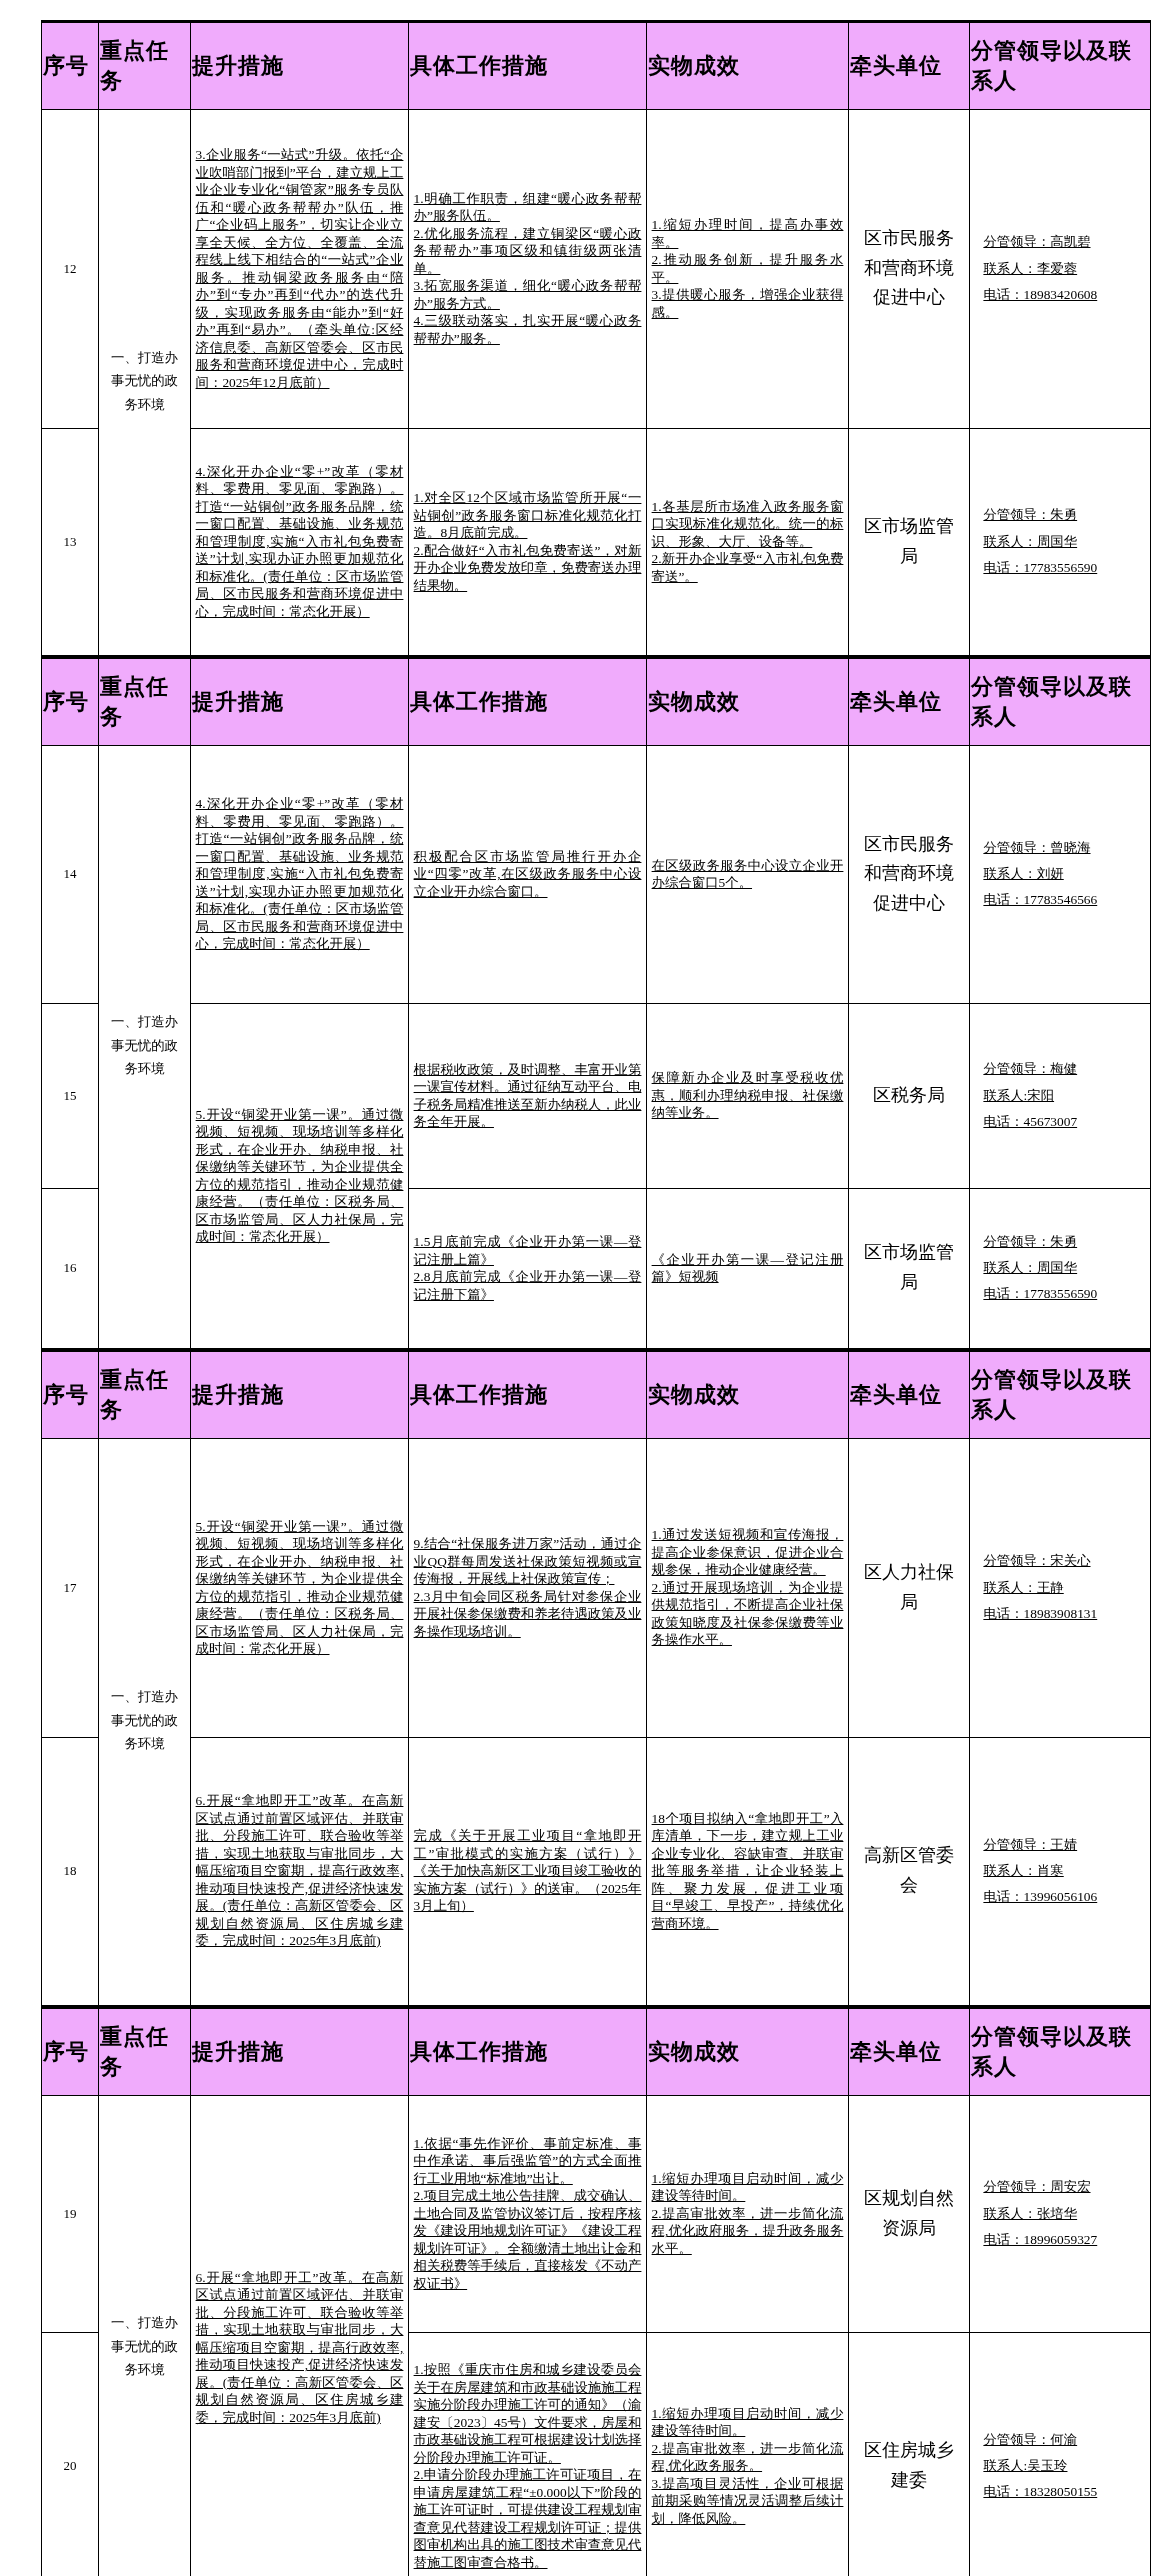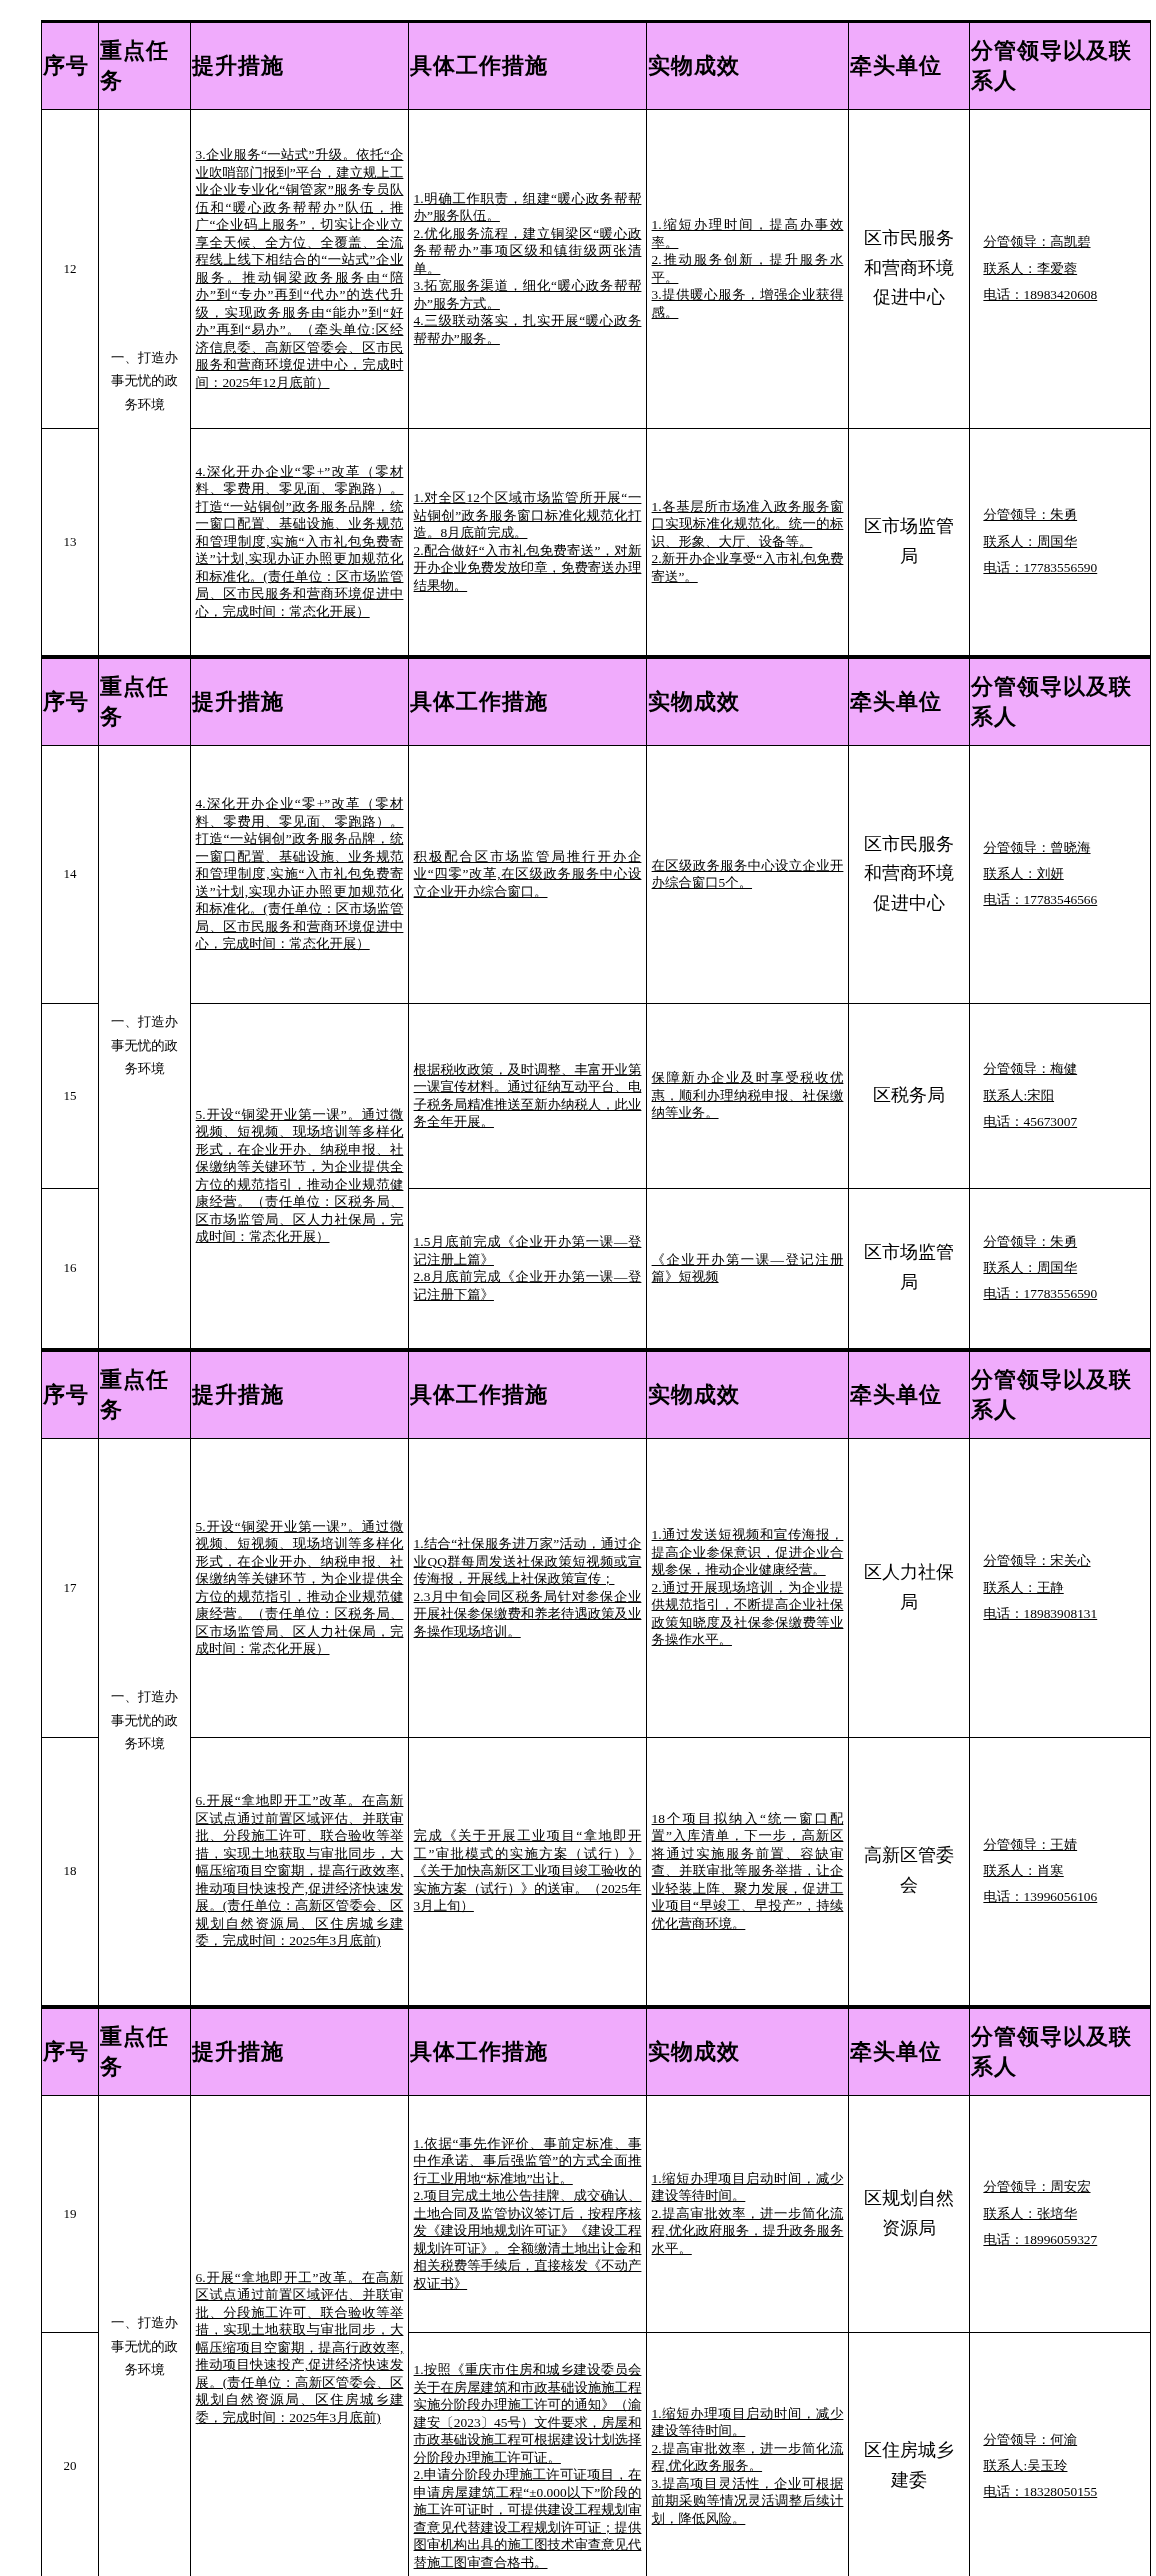--- a/index.html
+++ b/index.html
@@ -202,34 +202,34 @@
       <th>提升措施</th>
       <th>具体工作措施</th>
       <th>实物成效</th>
       <th>牵头单位</th>
       <th>分管领导以及联系人</th>
     </tr>
     <tr style="height:299px">
       <td class="no">17</td>
       <td class="task" rowspan="2">一、打造办事无忧的政务环境</td>
       <td class="text">5.开设“铜梁开业第一课”。通过微视频、短视频、现场培训等多样化形式，在企业开办、纳税申报、社保缴纳等关键环节，为企业提供全方位的规范指引，推动企业规范健康经营。（责任单位：区税务局、区市场监管局、区人力社保局，完成时间：常态化开展）</td>
-      <td class="text">1.结合“社保服务进万家”活动，通过企业QQ群每周发送社保政策短视频或宣传海报，开展线上社保政策宣传；
+      <td class="text">9.结合“社保服务进万家”活动，通过企业QQ群每周发送社保政策短视频或宣传海报，开展线上社保政策宣传；
 2.3月中旬会同区税务局针对参保企业开展社保参保缴费和养老待遇政策及业务操作现场培训。</td>
       <td class="text">1.通过发送短视频和宣传海报，提高企业参保意识，促进企业合规参保，推动企业健康经营。
 2.通过开展现场培训，为企业提供规范指引，不断提高企业社保政策知晓度及社保参保缴费等业务操作水平。</td>
       <td class="unit">区人力社保局</td>
       <td class="leader">分管领导：宋关心
 联系人：王静
 电话：18983908131</td>
     </tr>
     <tr style="height:268px">
       <td class="no">18</td>
       <td class="text">6.开展“拿地即开工”改革。在高新区试点通过前置区域评估、并联审批、分段施工许可、联合验收等举措，实现土地获取与审批同步，大幅压缩项目空窗期，提高行政效率,推动项目快速投产,促进经济快速发展。(责任单位：高新区管委会、区规划自然资源局、区住房城乡建委，完成时间：2025年3月底前)</td>
       <td class="text">完成《关于开展工业项目“拿地即开工”审批模式的实施方案（试行）》《关于加快高新区工业项目竣工验收的实施方案（试行）》的送审。（2025年3月上旬）</td>
-      <td class="text">18个项目拟纳入“统一窗口配置”入库清单，下一步，高新区将通过实施服务前置、容缺审查、并联审批等服务举措，让企业轻装上阵、聚力发展，促进工业项目“早竣工、早投产”，持续优化营商环境。</td>
+      <td class="text">18个项目拟纳入“拿地即开工”入库清单，下一步，建立规上工业企业专业化、容缺审查、并联审批等服务举措，让企业轻装上阵、聚力发展，促进工业项目“早竣工、早投产”，持续优化营商环境。</td>
       <td class="unit">高新区管委会</td>
       <td class="leader">分管领导：王婧
 联系人：肖寒
 电话：13996056106</td>
     </tr>
   </tbody>
     </table>
 
   <table class="sheet">
     <colgroup>

